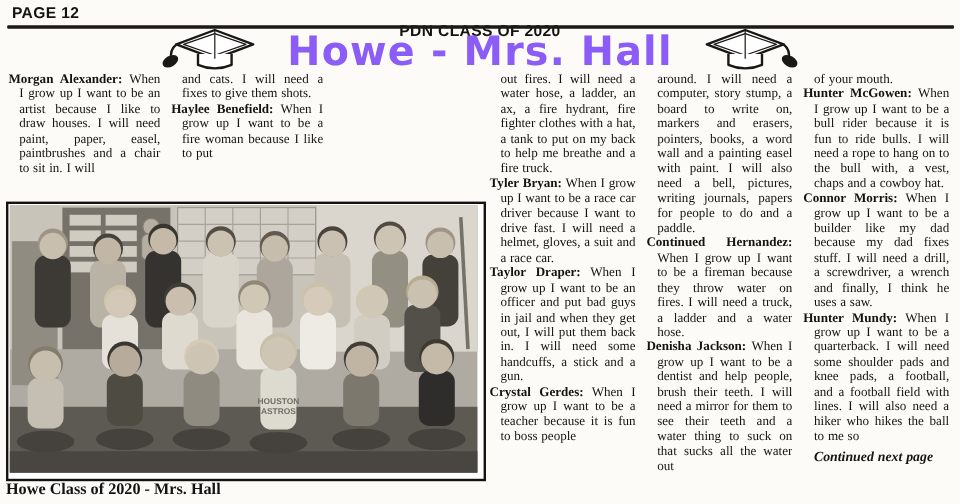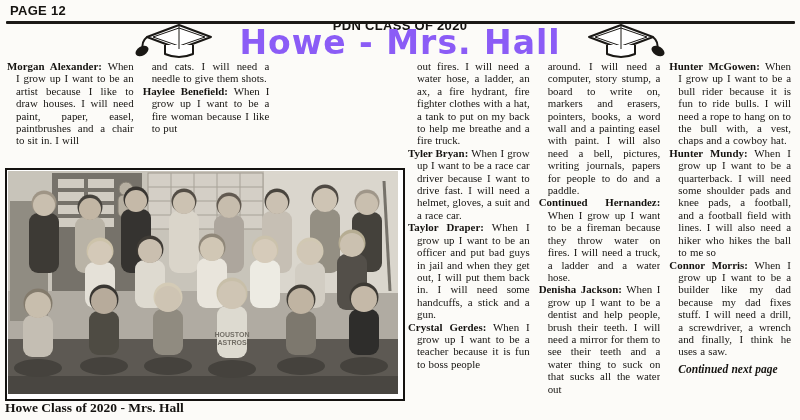--- a/index.html
+++ b/index.html
@@ -95,40 +95,41 @@
         </g>
       </svg>
     </span>
   </div>
 
   <div id="cols-left" class="cols">
       <div class="text-column">
         <p class="story"><span class="student-name">Morgan Alexander:</span> <span>When I grow up I want to be an artist because I like to draw houses. I will need paint, paper, easel, paintbrushes and a chair to sit in. I will</span></p>
       </div>
       <div class="text-column">
-        <p class="story cont"><span>and cats. I will need a needle to give them shots.</span></p>
+        <p class="story cont"><span>and cats. I will need a fixes to give them shots.</span></p>
         <p class="story"><span class="student-name">Haylee Benefield:</span> <span>When I grow up I want to be a fire woman because I like to put</span></p>
       </div>
     </div>
   <div id="cols-right" class="cols">
       <div class="text-column">
         <p class="story cont"><span>out fires. I will need a water hose, a ladder, an ax, a fire hydrant, fire fighter clothes with a hat, a tank to put on my back to help me breathe and a fire truck.</span></p>
         <p class="story"><span class="student-name">Tyler Bryan:</span> <span>When I grow up I want to be a race car driver because I want to drive fast. I will need a helmet, gloves, a suit and a race car.</span></p>
         <p class="story"><span class="student-name">Taylor Draper:</span> <span>When I grow up I want to be an officer and put bad guys in jail and when they get out, I will put them back in. I will need some handcuffs, a stick and a gun.</span></p>
         <p class="story"><span class="student-name">Crystal Gerdes:</span> <span>When I grow up I want to be a teacher because it is fun to boss people</span></p>
       </div>
       <div class="text-column">
         <p class="story cont"><span>around. I will need a computer, story stump, a board to write on, markers and erasers, pointers, books, a word wall and a painting easel with paint. I will also need a bell, pictures, writing journals, papers for people to do and a paddle.</span></p>
         <p class="story"><span class="student-name">Continued Hernandez:</span> <span>When I grow up I want to be a fireman because they throw water on fires. I will need a truck, a ladder and a water hose.</span></p>
         <p class="story"><span class="student-name">Denisha Jackson:</span> <span>When I grow up I want to be a dentist and help people, brush their teeth. I will need a mirror for them to see their teeth and a water thing to suck on that sucks all the water out</span></p>
       </div>
       <div class="text-column">
+        <p class="story cont"><span>of your mouth.</span></p>
         <p class="story"><span class="student-name">Hunter McGowen:</span> <span>When I grow up I want to be a bull rider because it is fun to ride bulls. I will need a rope to hang on to the bull with, a vest, chaps and a cowboy hat.</span></p>
+        <p class="story"><span class="student-name">Connor Morris:</span> <span>When I grow up I want to be a builder like my dad because my dad fixes stuff. I will need a drill, a screwdriver, a wrench and finally, I think he uses a saw.</span></p>
         <p class="story"><span class="student-name">Hunter Mundy:</span> <span>When I grow up I want to be a quarterback. I will need some shoulder pads and knee pads, a football, and a football field with lines. I will also need a hiker who hikes the ball to me so</span></p>
-        <p class="story"><span class="student-name">Connor Morris:</span> <span>When I grow up I want to be a builder like my dad because my dad fixes stuff. I will need a drill, a screwdriver, a wrench and finally, I think he uses a saw.</span></p>
         <p class="story cont continued-note"><span>Continued next page</span></p>
       </div>
     </div>
 
   <div class="photo-frame">
     <svg width="390" height="223" viewBox="0 0 390 223">
 
       <rect x="0" y="0" width="390" height="223" fill="#aca79d"></rect>
       <rect x="0" y="0" width="390" height="120" fill="#c6c1b7"></rect>
       <rect x="256" y="0" width="134" height="122" fill="#d8d4cb"></rect>

